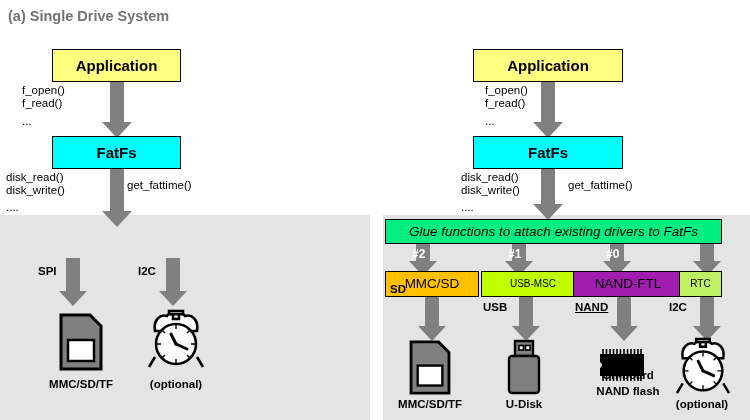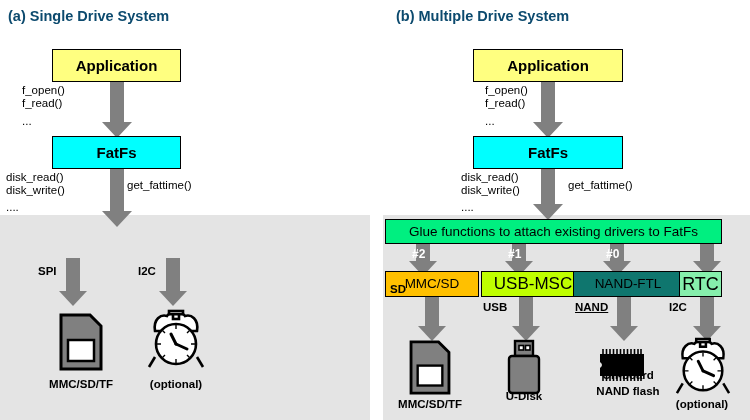--- a/index.html
+++ b/index.html
@@ -26,21 +26,21 @@
     background: #e4e4e4;
   }
   .band-a { left: 0px;   top: 215px; width: 370px; height: 205px; }
   .band-b { left: 383px; top: 215px; width: 367px; height: 205px; }
 
   
   .panel-title {
     position: absolute;
     font-size: 14.5px;
     font-weight: bold;
-    color: #0c4a6e;
+    color: #737373;
     letter-spacing: 0px;
     white-space: nowrap;
   }
 
   
   .box {
     position: absolute;
     box-sizing: border-box;
     border: 1.5px solid #000;
     display: flex;
@@ -48,23 +48,23 @@
     justify-content: center;
     text-align: center;
     color: #000;
     line-height: 1.15;
   }
   .box.yellow { background: #ffff80; font-weight: bold; font-size: 15px; }
   .box.cyan   { background: #00ffff; font-weight: bold; font-size: 15px; }
   .box.green  { background: #00ef80; font-weight: normal; font-size: 13.5px; }
   .box.glue   { background: #00ef80; font-weight: normal; font-size: 13.5px; }
   .box.orange { background: #ffc000; font-size: 13.5px; }
-  .box.lime   { background: #bfff00; font-size: 17px; }
-  .box.red    { background: #0f766e; font-size: 13.5px; }
-  .box.magenta{ background: #86efac; font-size: 18px; }
+  .box.lime   { background: #bfff00; font-size: 10px; }
+  .box.red    { background: #a21caf; font-size: 13.5px; }
+  .box.magenta{ background: #bef264; font-size: 10px; }
 
   
   .arrow {
     position: absolute;
   }
   .arrow .shaft {
     position: absolute;
     background: #808080;
     left: 50%;
     transform: translateX(-50%);
@@ -202,21 +202,20 @@
       </g>
       <g stroke="#000" stroke-width="3" stroke-linecap="round">
         <path d="M29 35 L24 25"></path>
         <path d="M29 35 L40 40"></path>
       </g>
     </svg>
   </div>
   <div class="caption nb" style="left:140px; top:377px; width:72px;">(optional)</div>
 
 
-  <div class="panel-title" style="left:396px; top:8px;">(b) Multiple Drive System</div>
 
   <div class="box yellow" style="left:473px; top:49px; width:150px; height:33px;">Application</div>
 
   <div class="arrow" style="left:533px; top:82px; width:30px; height:56px;">
     <div class="shaft" style="width:14px; height:40px;"></div>
     <div class="head" style="border-left-width:15px; border-right-width:15px; border-top-width:16px;"></div>
   </div>
 
   <div class="code" style="left:485px; top:84px;">f_open()</div>
   <div class="code" style="left:485px; top:97px;">f_read()</div>
@@ -227,21 +226,21 @@
   <div class="arrow" style="left:533px; top:169px; width:30px; height:51px;">
     <div class="shaft" style="width:14px; height:35px;"></div>
     <div class="head" style="border-left-width:15px; border-right-width:15px; border-top-width:16px;"></div>
   </div>
 
   <div class="code" style="left:461px; top:171px;">disk_read()</div>
   <div class="code" style="left:461px; top:184px;">disk_write()</div>
   <div class="code" style="left:461px; top:201px;">....</div>
   <div class="code" style="left:568px; top:179px;">get_fattime()</div>
 
-  <div class="box glue" style="left:385px; top:219px; width:337px; height:25px;">Glue functions to attach existing drivers to FatFs</div>
+  <div class="box glue" style="left:385px; top:219px; width:337px; height:25px;font-style:italic;">Glue functions to attach existing drivers to FatFs</div>
 
   <div class="arrow" style="left:408px; top:244px; width:30px; height:32px;">
     <div class="shaft" style="width:14px; height:18px;"></div>
     <div class="head" style="border-left-width:14px; border-right-width:14px; border-top-width:15px;"></div>
   </div>
   <div class="drvnum" style="left:412px; top:247px;">#2</div>
   <div class="box orange" style="left:385px; top:271px; width:94px; height:26px;">MMC/SD</div>
   <div class="arrow" style="left:417px; top:297px; width:30px; height:44px;">
     <div class="shaft" style="width:14px; height:29px;"></div>
     <div class="head" style="border-left-width:14px; border-right-width:14px; border-top-width:15px;"></div>
@@ -267,21 +266,21 @@
   </div>
   <div class="blabel" style="left:483px; top:301px;">USB</div>
   <div class="usbstick" style="left:505px; top:338px;">
     <svg width="38" height="58" viewBox="0 0 38 58">
       <rect x="10" y="3" width="18" height="15" fill="#808080" stroke="#000" stroke-width="2.4"></rect>
       <rect x="14" y="7.5" width="4.5" height="4.5" fill="#fff" stroke="#000" stroke-width="1.6"></rect>
       <rect x="20.5" y="7.5" width="4.5" height="4.5" fill="#fff" stroke="#000" stroke-width="1.6"></rect>
       <rect x="4" y="18" width="30" height="37" rx="3" fill="#808080" stroke="#000" stroke-width="2.4"></rect>
     </svg>
   </div>
-  <div class="caption" style="left:494px; top:389px; width:60px;">U-Disk</div>
+  <div class="caption" style="left:494px; top:397px; width:60px;">U-Disk</div>
 
   <div class="arrow" style="left:602px; top:244px; width:30px; height:32px;">
     <div class="shaft" style="width:14px; height:18px;"></div>
     <div class="head" style="border-left-width:14px; border-right-width:14px; border-top-width:15px;"></div>
   </div>
   <div class="drvnum" style="left:606px; top:247px;">#0</div>
   <div class="box red" style="left:573px; top:271px; width:110px; height:26px;">NAND-FTL</div>
   <div class="arrow" style="left:609px; top:297px; width:30px; height:44px;">
     <div class="shaft" style="width:14px; height:29px;"></div>
     <div class="head" style="border-left-width:14px; border-right-width:14px; border-top-width:15px;"></div>

